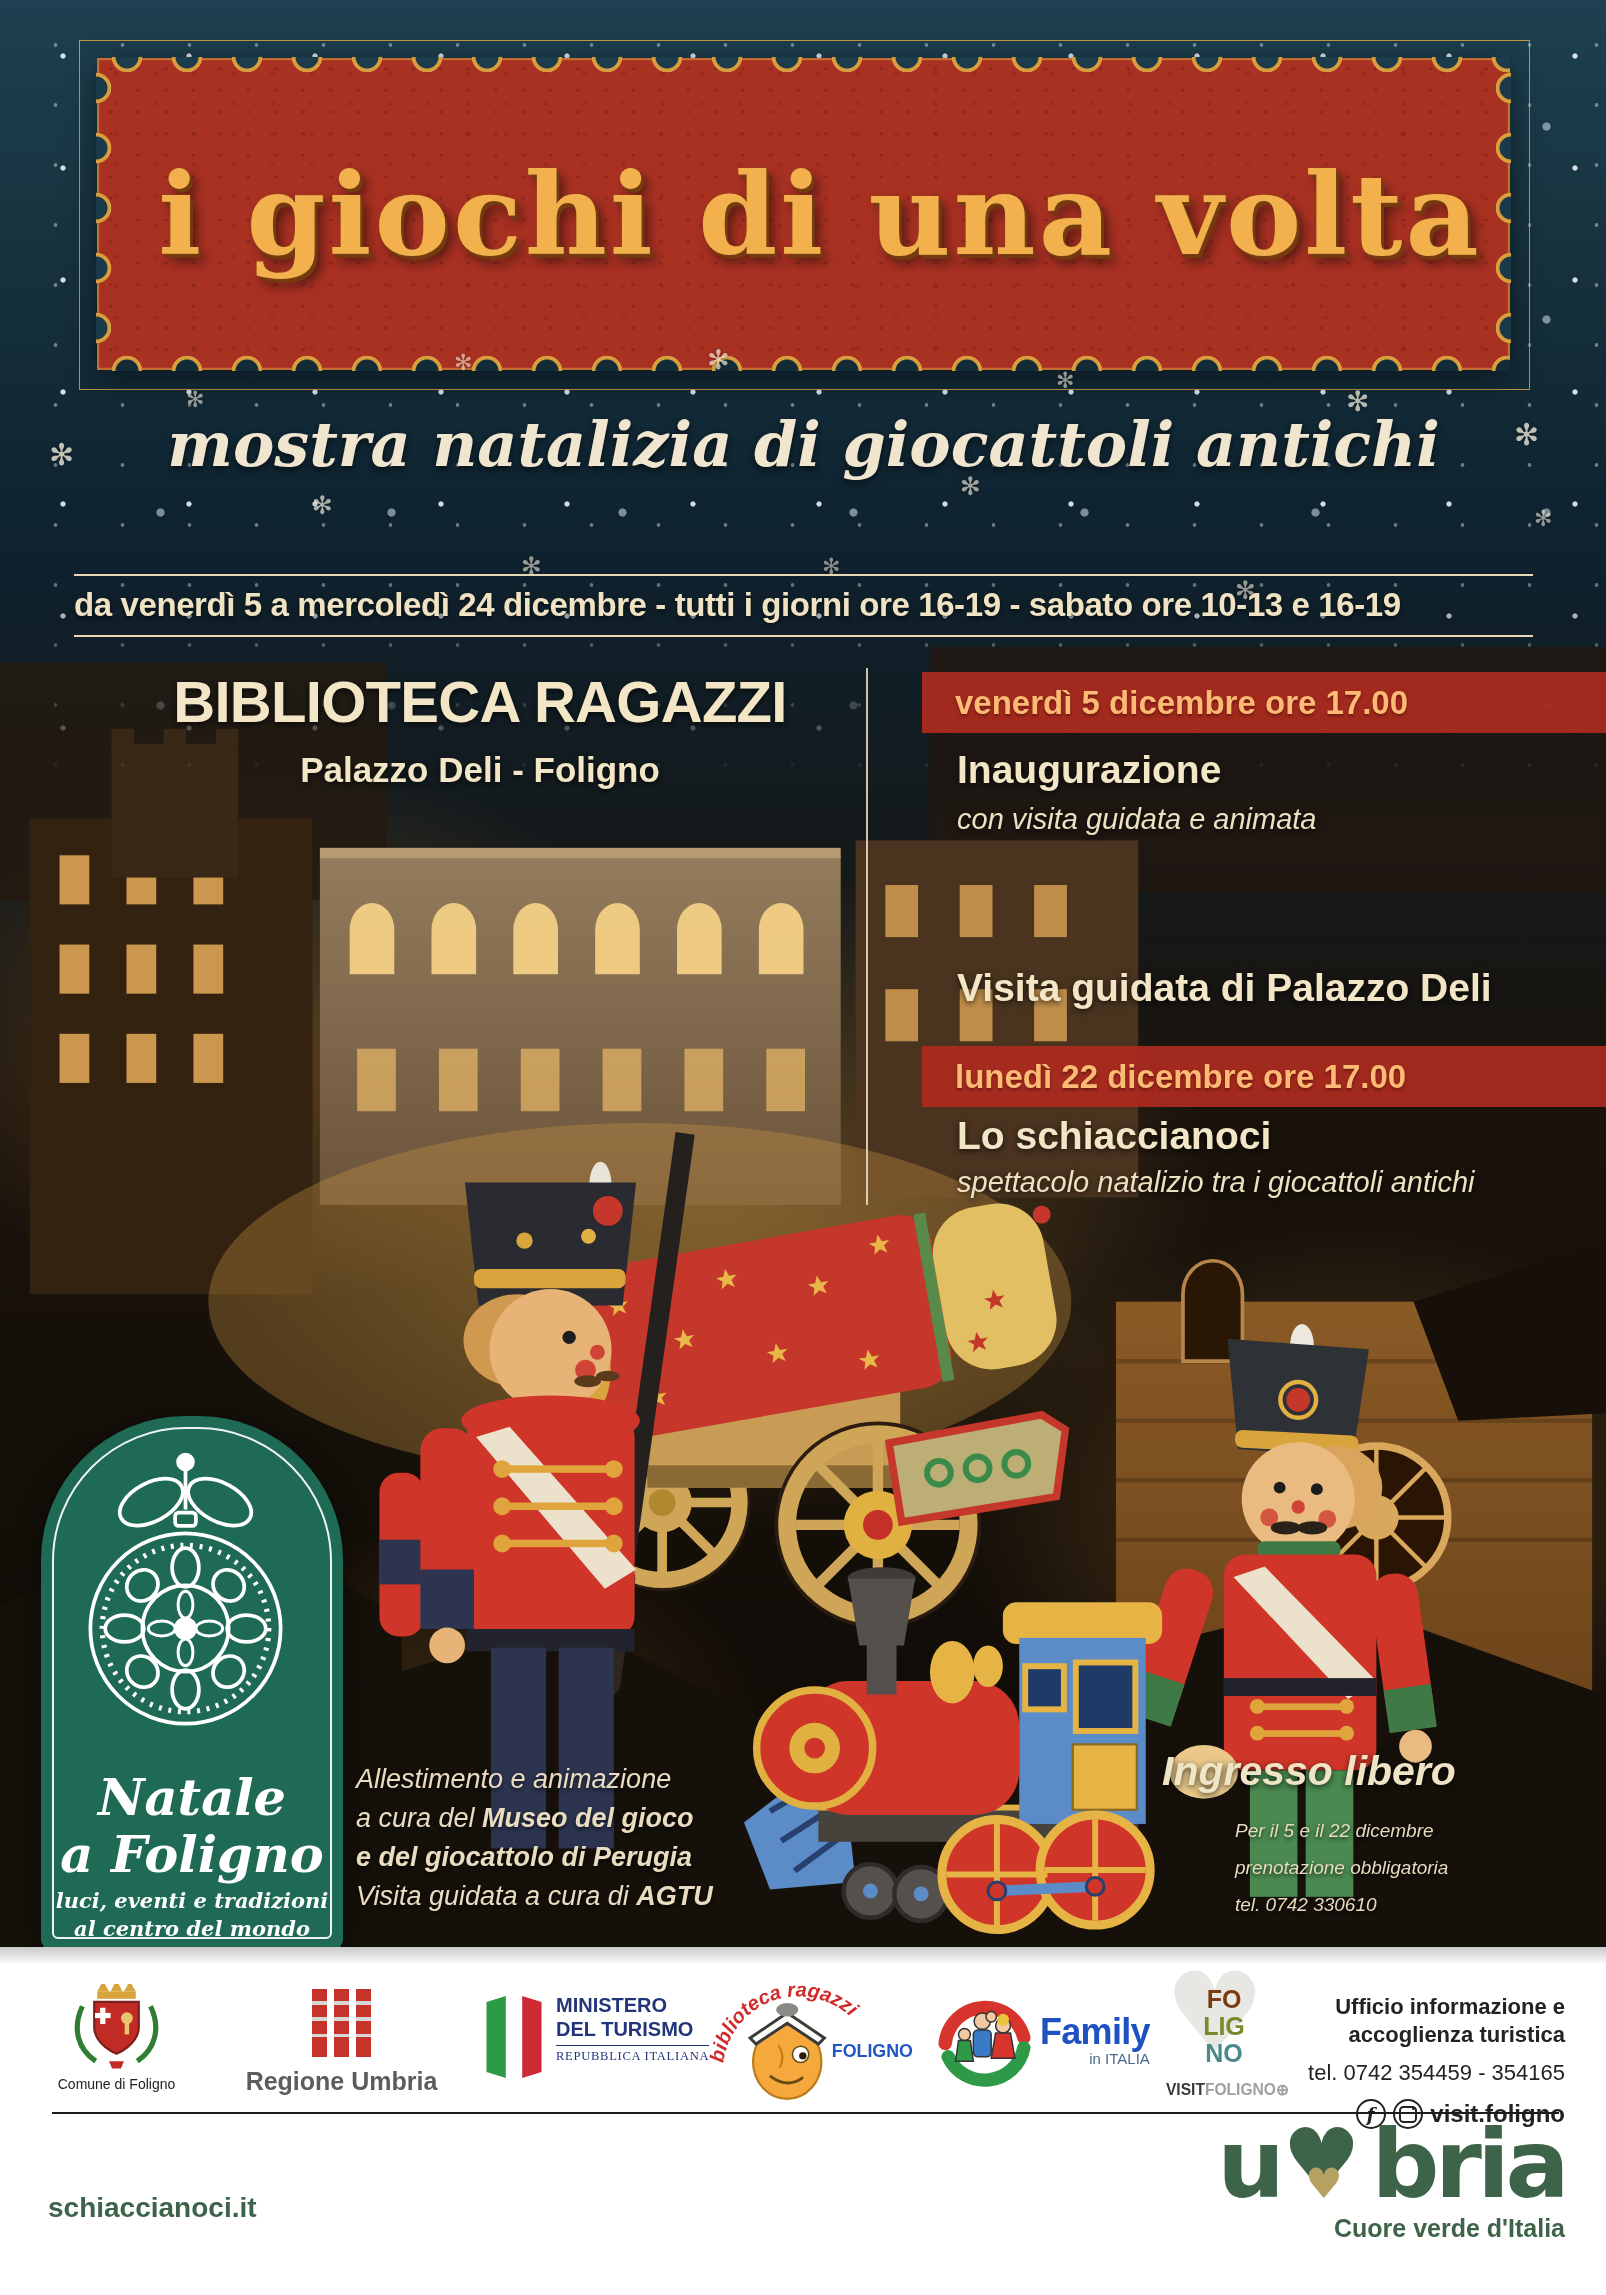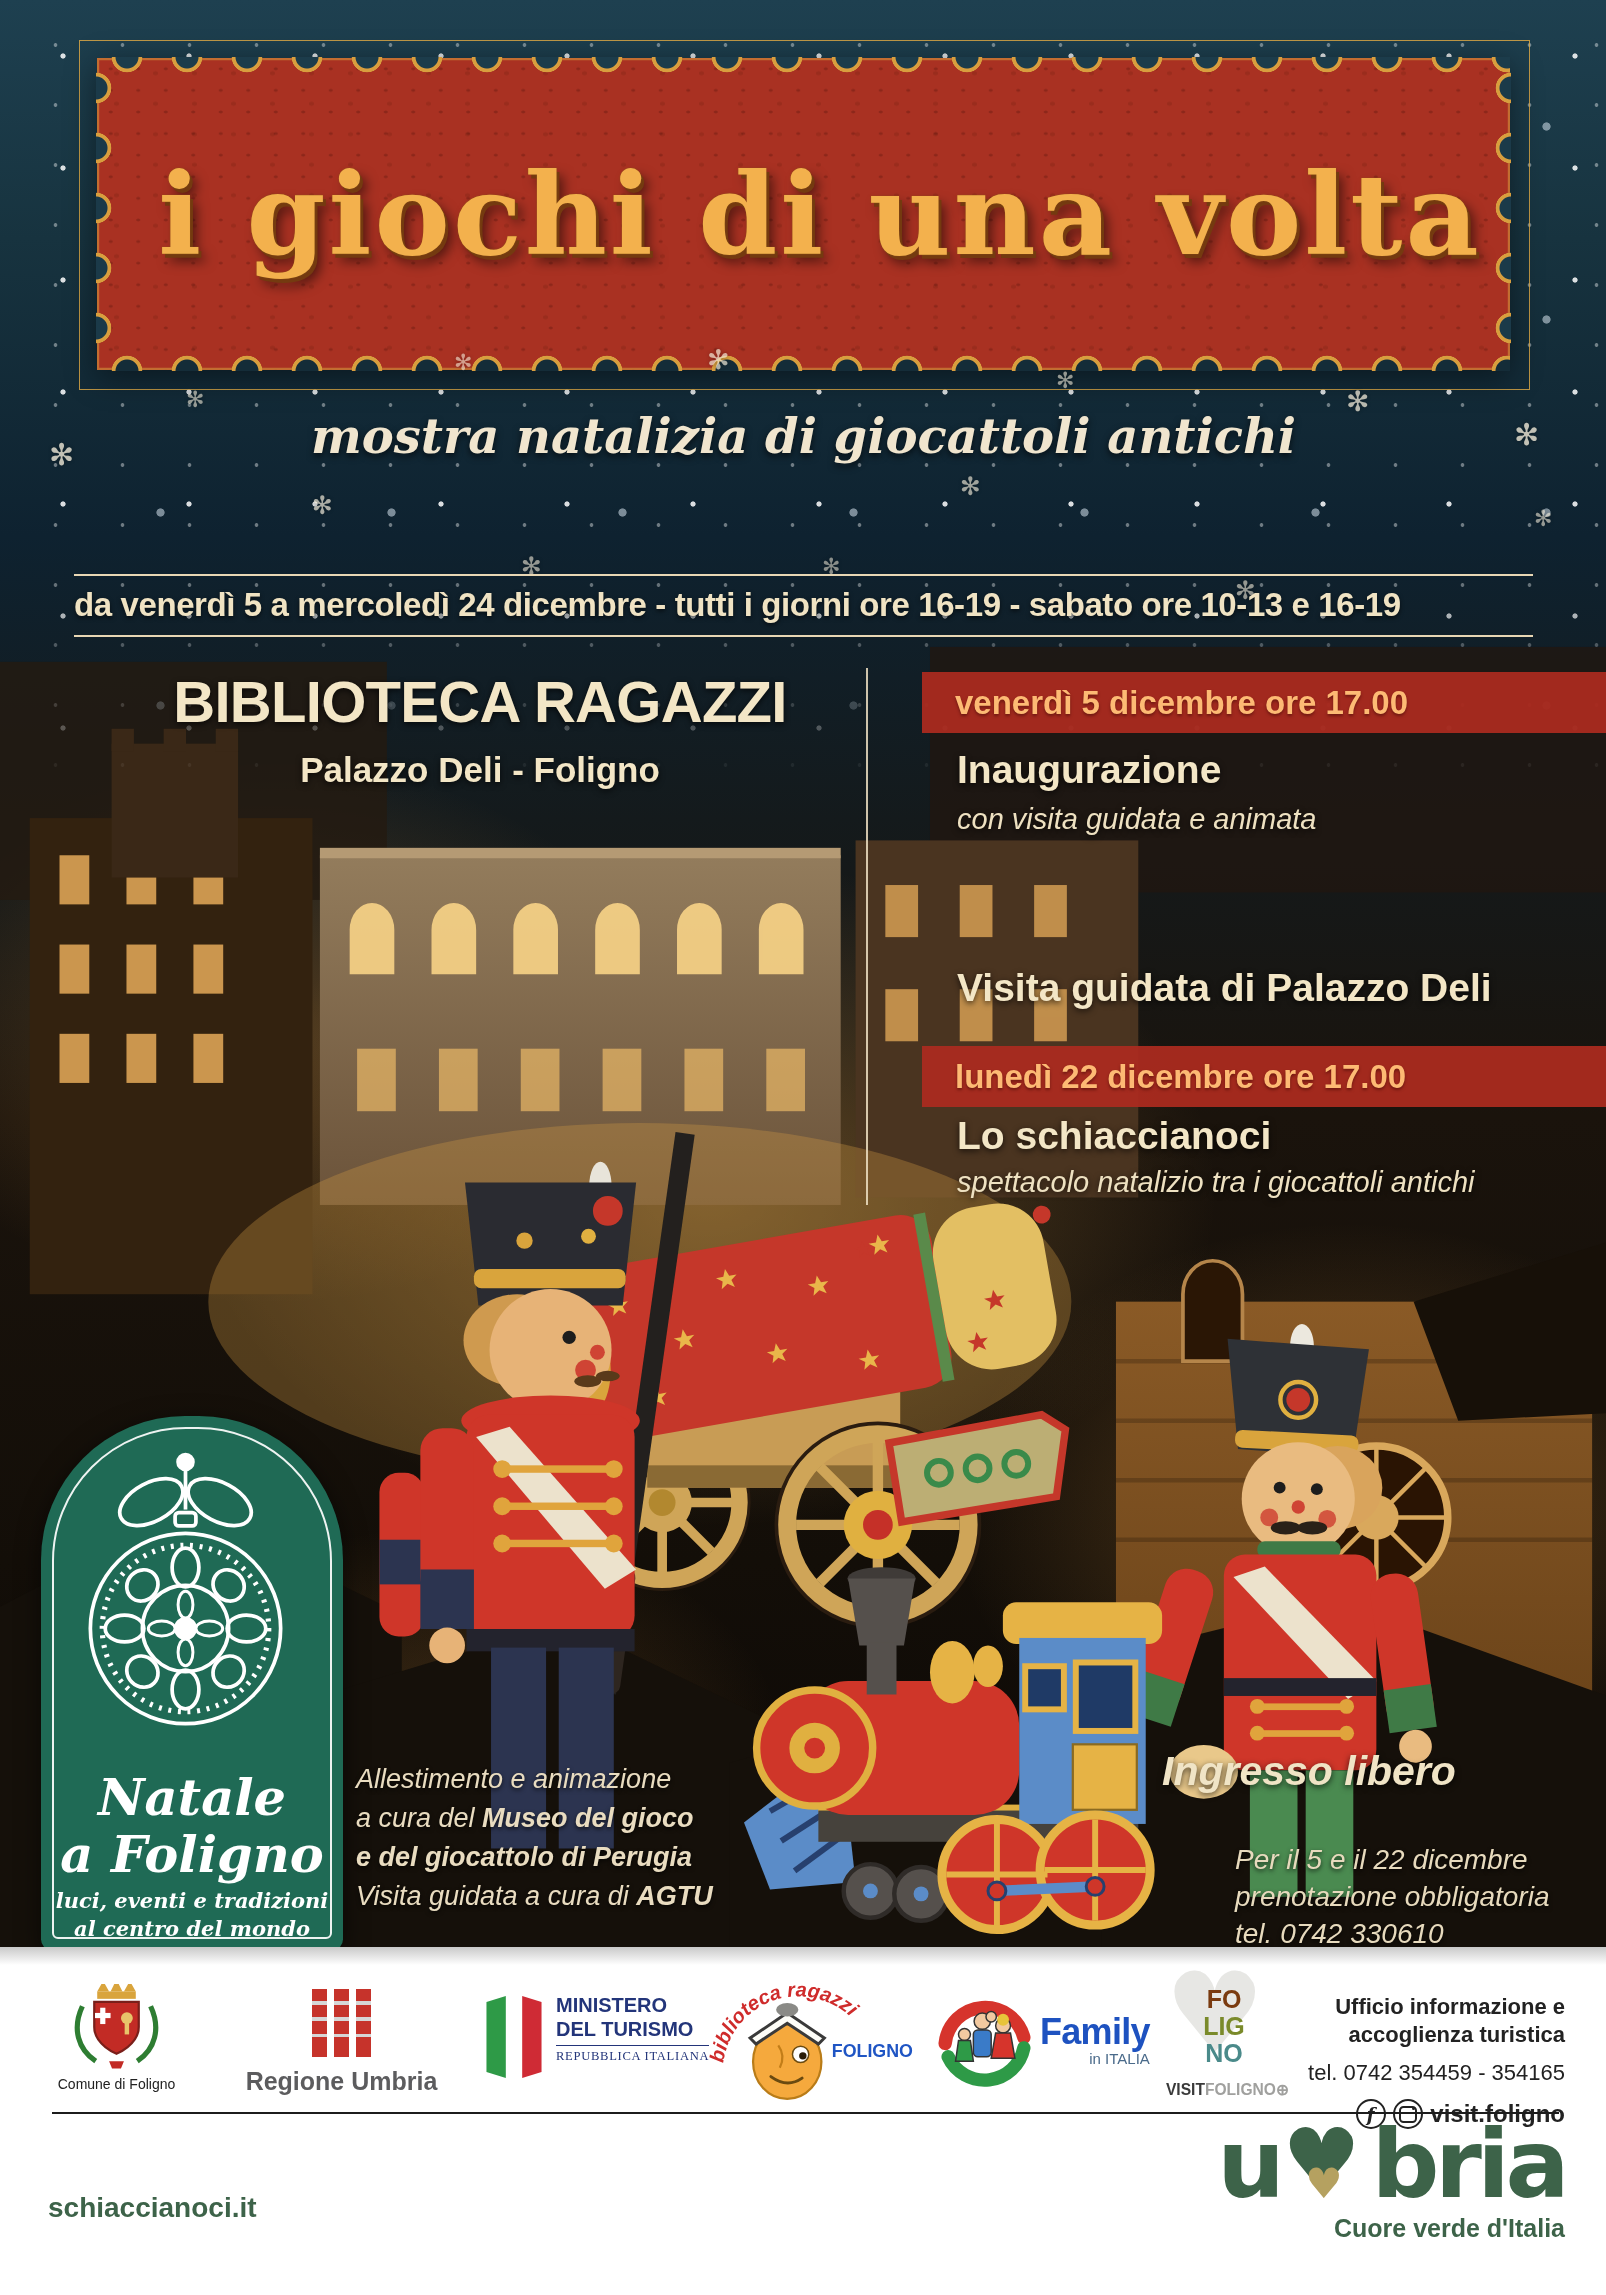--- a/index.html
+++ b/index.html
@@ -31,21 +31,21 @@
   .perf{position:absolute;z-index:4;}
   .perf.t{left:0;right:0;top:-0.7px;height:22px;background-image:radial-gradient(circle 16.4px at 30px 0px,#1c3c4b 11px,#d89e3e 12px 15px,rgba(0,0,0,0) 15.6px);background-size:60px 22px;background-repeat:repeat-x;}
   .perf.b{left:0;right:0;bottom:-0.7px;height:22px;background-image:radial-gradient(circle 16.4px at 30px 22px,#142c38 11px,#d89e3e 12px 15px,rgba(0,0,0,0) 15.6px);background-size:60px 22px;background-repeat:repeat-x;}
   .perf.l{top:0;bottom:0;left:-0.7px;width:22px;background-image:radial-gradient(circle 16.4px at 0px 30px,#1b3a49 11px,#d89e3e 12px 15px,rgba(0,0,0,0) 15.6px);background-size:22px 60px;background-repeat:repeat-y;}
   .perf.r{top:0;bottom:0;right:-0.7px;width:22px;background-image:radial-gradient(circle 16.4px at 22px 30px,#1b3a49 11px,#d89e3e 12px 15px,rgba(0,0,0,0) 15.6px);background-size:22px 60px;background-repeat:repeat-y;}
   .stamp-title{position:absolute;left:0;right:0;top:0;bottom:0;display:flex;align-items:center;justify-content:center;
     font-family:"DejaVu Serif",serif;font-weight:700;font-size:113px;letter-spacing:3px;color:#f3b14d;
     text-shadow:0 0 1.5px #8a5616,3px 3.7px 0 #743a10,6.7px 8.2px 12px rgba(0,0,0,.5);margin-left:33px;}
   
   .subtitle{position:absolute;left:0;right:0;top:408px;z-index:3;text-align:center;
-    font-family:"DejaVu Serif",serif;font-style:italic;font-weight:700;font-size:48px;color:#f0e5ce;
+    font-family:"DejaVu Serif",serif;font-style:italic;font-weight:700;font-size:62px;color:#f0e5ce;
     text-shadow:0 3px 7.4px rgba(0,0,0,.65);}
   .flake{position:absolute;z-index:3;color:#efe8d6;font-family:"DejaVu Sans",sans-serif;text-shadow:0 0 4.5px rgba(0,0,0,.4);}
   .schedule{position:absolute;left:74px;right:74px;top:574px;z-index:3;
     border-top:2.2px solid #e8d7b4;border-bottom:2.2px solid #e8d7b4;padding:9.7px 0 11px;
     font-weight:700;font-size:33px;letter-spacing:-0.4px;color:#f0e3c3;text-shadow:0 1.5px 4.5px rgba(0,0,0,.6);}
   
   .venue{position:absolute;left:112px;top:668px;width:736px;z-index:3;text-align:center;color:#f3e6c6;text-shadow:0 2.2px 6px rgba(0,0,0,.7);}
   .venue-name{font-weight:700;font-size:58px;letter-spacing:-0.7px;}
   .venue-place{margin-top:15px;font-weight:700;font-size:35px;}
   .col-divider{position:absolute;left:866px;top:668px;width:1.5px;height:537px;background:rgba(240,226,196,.85);z-index:3;}
@@ -60,21 +60,21 @@
   .tag-orn{position:absolute;left:33px;top:25px;}
   .tag-t{position:absolute;left:0;right:0;text-align:center;color:#fff;font-family:"DejaVu Serif",serif;font-style:italic;font-weight:700;}
   .tag-l1{top:351px;font-size:51px;}
   .tag-l2{top:408px;font-size:51px;}
   .tag-l3{top:472px;font-size:21px;}
   .tag-l4{top:500px;font-size:21px;}
   
   .credits{position:absolute;left:356px;top:1760px;z-index:4;font-style:italic;font-size:27px;line-height:39px;color:#e9dcc0;text-shadow:0 1.5px 4.5px rgba(0,0,0,.7);}
   .credits b{font-weight:700;}
   .adm-title{position:absolute;left:1162px;top:1748px;z-index:4;font-style:italic;font-weight:700;font-size:41px;color:#f0e4c6;text-shadow:0 2.2px 6px rgba(0,0,0,.7);}
-  .adm-lines{position:absolute;left:1235px;top:1812px;z-index:4;font-style:italic;font-size:28px;line-height:37px;color:#e7dabd;text-shadow:0 1.5px 4.5px rgba(0,0,0,.7);margin-top:29px;}
+  .adm-lines{position:absolute;left:1235px;top:1812px;z-index:4;font-style:italic;font-size:19px;line-height:37px;color:#e7dabd;text-shadow:0 1.5px 4.5px rgba(0,0,0,.7);}
   
   .footer{position:absolute;left:0;right:0;top:1947px;bottom:0;z-index:5;background:linear-gradient(180deg,#c9c9c9 0,#ffffff 18px);}
   .f-item{position:absolute;}
   .cap{font-size:14px;color:#222;text-align:center;}
   .reg-cols{display:flex;gap:7.4px;}
   .reg-col{width:15px;height:68px;background:linear-gradient(#c6332b 0 12px,#d6d6d6 12px 15.6px,#c6332b 15.6px 28px,#d6d6d6 28px 32px,#c6332b 32px 45px,#d6d6d6 45px 48px,#c6332b 48px 68px);}
   .reg-cap{font-weight:700;font-size:25px;color:#5c5c5e;}
   .min-t1{font-weight:700;font-size:20px;color:#23357a;line-height:24px;}
   .min-t2{font-family:"Liberation Serif",serif;font-size:12.6px;color:#23357a;border-top:1.5px solid #23357a;padding-top:3px;margin-top:3.7px;letter-spacing:0.7px;}
   .fam-name{font-weight:700;font-size:36px;color:#1e52c0;letter-spacing:-0.7px;}

